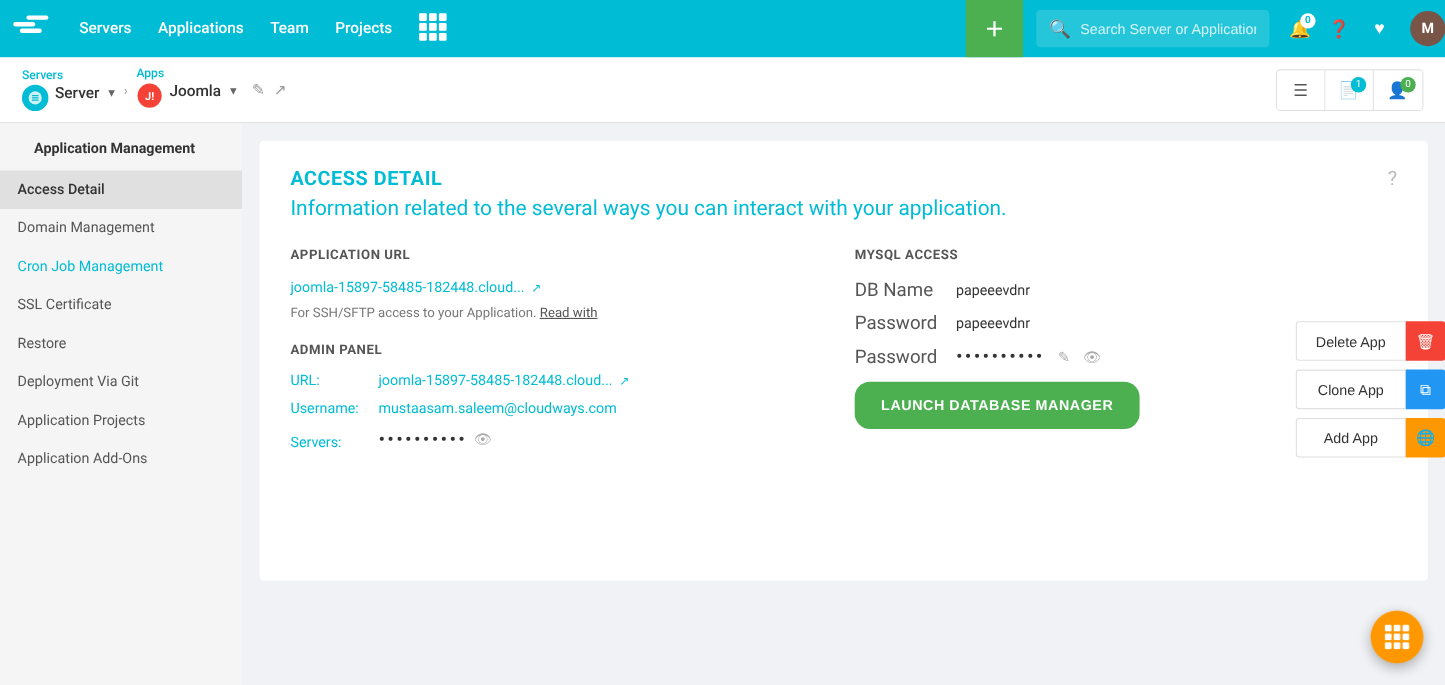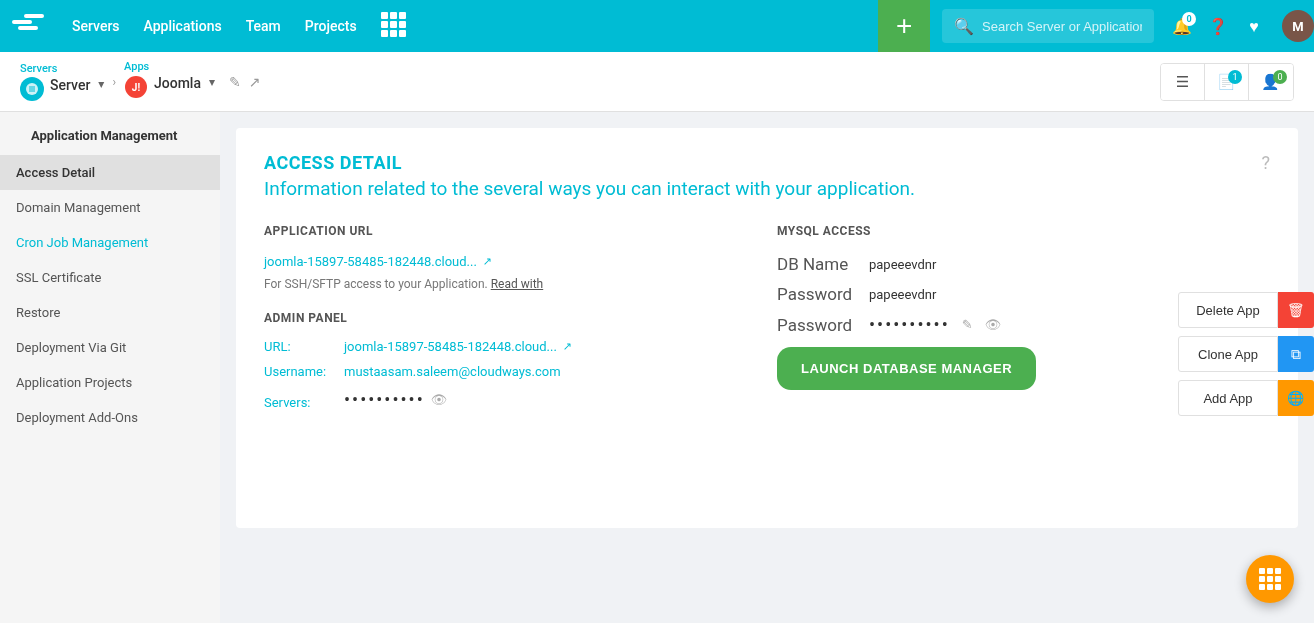--- a/index.html
+++ b/index.html
@@ -589,21 +589,21 @@
 
   <aside class="sidebar">
     <div class="sidebar-title">Application Management</div>
     <a class="sidebar-item active">Access Detail</a>
     <a class="sidebar-item">Domain Management</a>
     <a class="sidebar-item cyan">Cron Job Management</a>
     <a class="sidebar-item">SSL Certificate</a>
     <a class="sidebar-item">Restore</a>
     <a class="sidebar-item">Deployment Via Git</a>
     <a class="sidebar-item">Application Projects</a>
-    <a class="sidebar-item">Deployment Add-Ons</a>
+    <a class="sidebar-item">Application Add-Ons</a>
   </aside>
 
   <main class="content">
     <div class="content-card">
       <div class="content-card-header">
         <div>
           <div class="section-title">ACCESS DETAIL</div>
           <div class="section-subtitle">Information related to the several ways you can interact with your application.</div>
         </div>
         <span class="help-icon">?</span>

